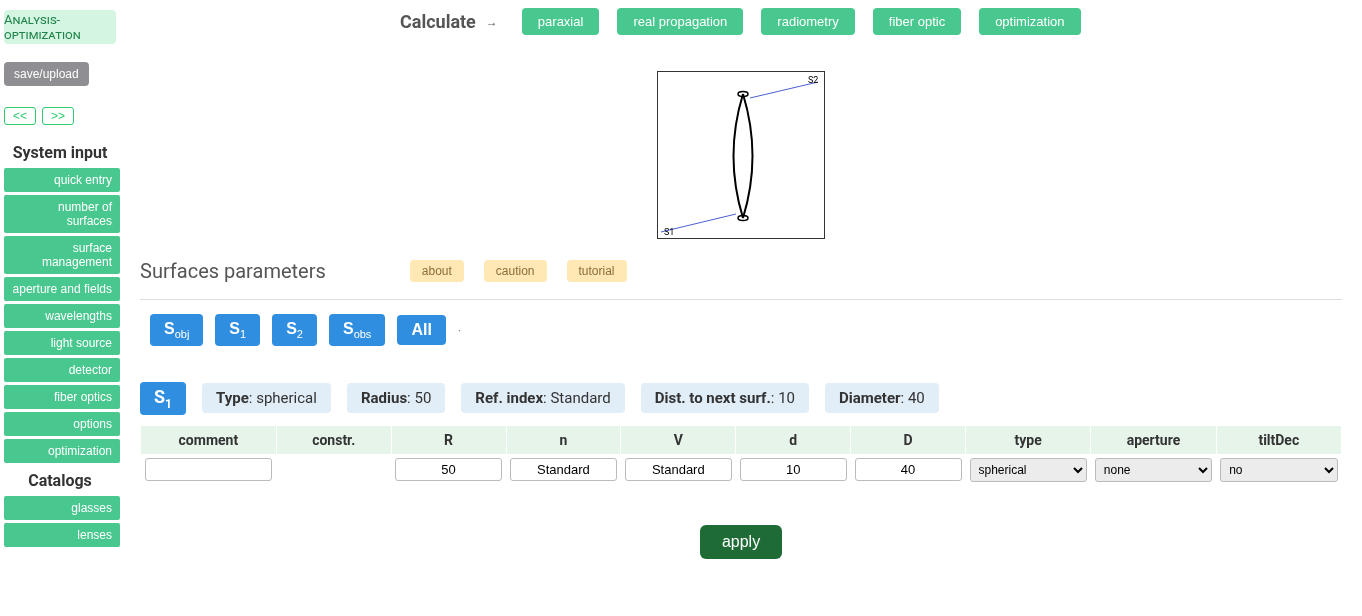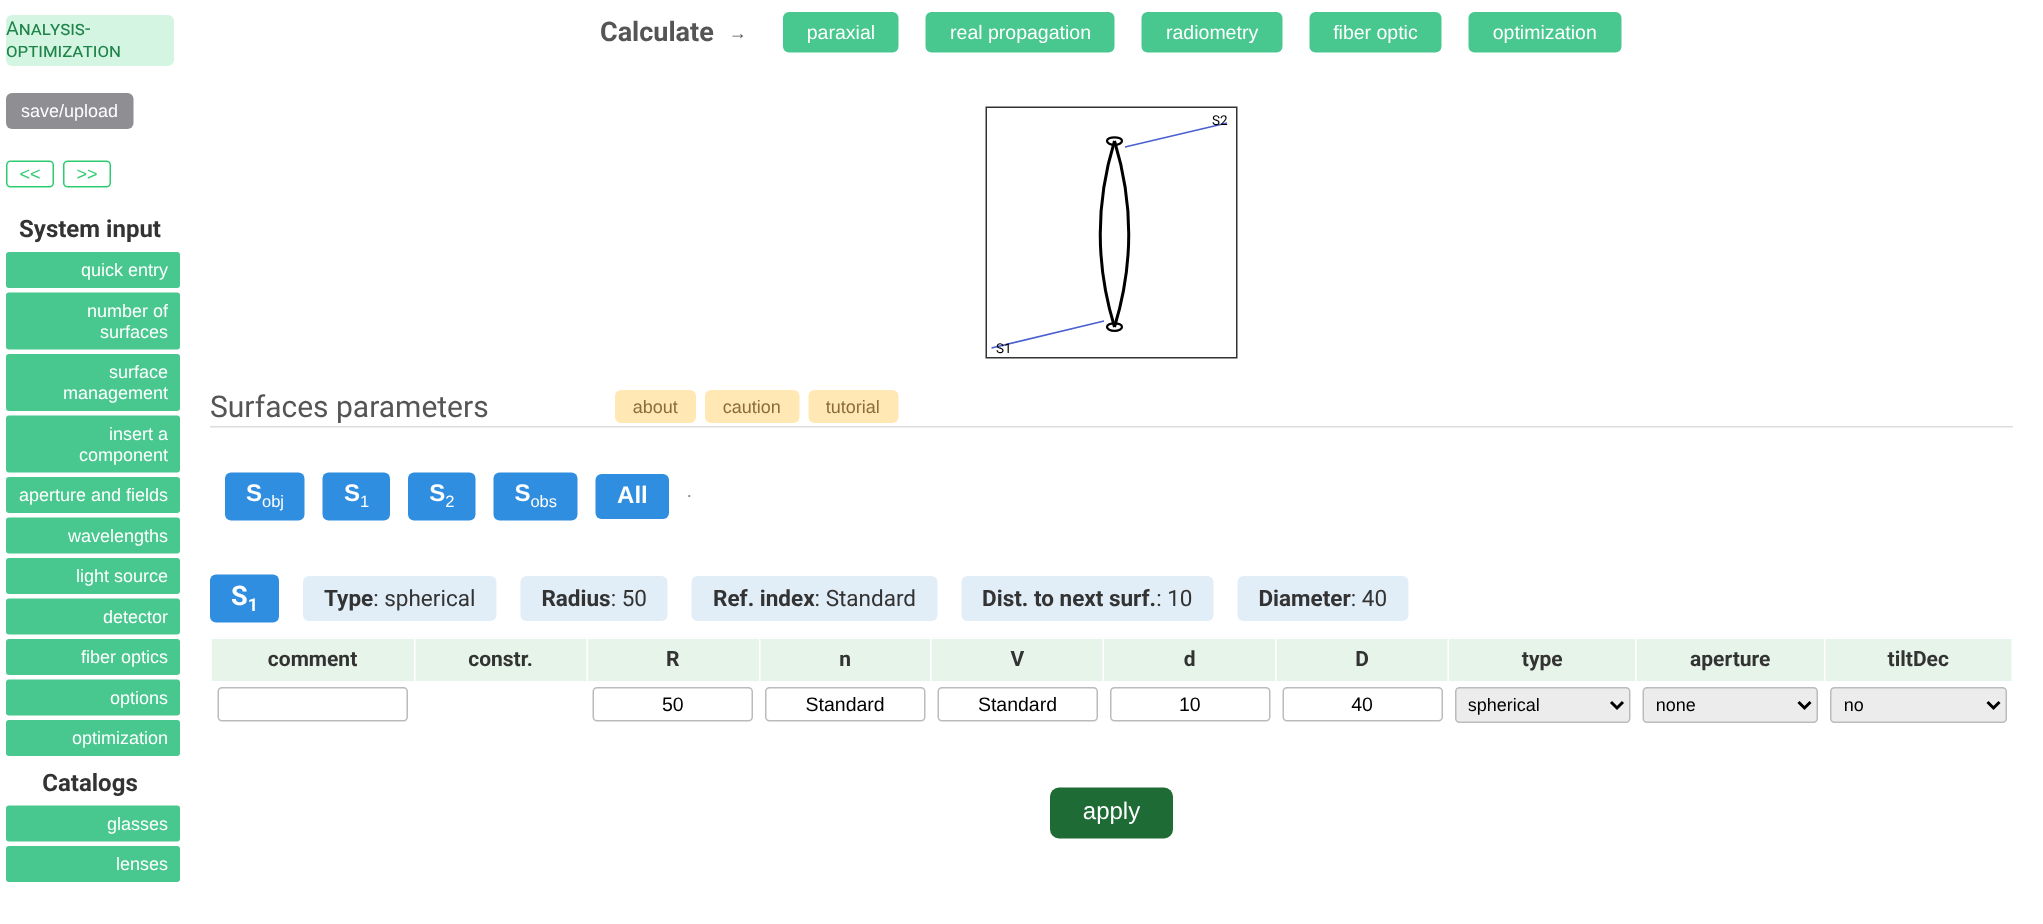--- a/index.html
+++ b/index.html
@@ -14,23 +14,23 @@
 .section-title{font-size:16px;font-weight:700;margin:8px 0 6px;text-align:center}
 .side-btn{display:block;width:116px;background:#48c78e;color:#fff;border:none;text-align:right;padding:5px 8px;font-size:12px;margin-bottom:3px;border-radius:2px;cursor:pointer}
 .side-btn.active{background:#e8e8e8;color:#333;border:1px solid #ccc}
 .topbar{display:flex;align-items:center;gap:24px;padding:8px 0 12px 260px}
 .calculate-label{font-size:18px;font-weight:700;color:#555}
 .calc-arrow{font-size:12px;color:#555;margin-left:-14px}
 .calc-buttons{display:flex;gap:18px}
 .calc-btn{background:#48c78e;color:#fff;border:none;padding:6px 16px;border-radius:4px;font-size:13px;cursor:pointer}
 .diagram-area{display:flex;justify-content:center;margin:24px 0 20px}
 .diagram-box{width:168px;height:168px;border:1px solid #333;position:relative}
-.section-header{display:flex;align-items:center;gap:24px;border-bottom:1px solid #ddd;padding-bottom:1px;margin-bottom:30px}
+.section-header{display:flex;align-items:center;gap:24px;border-bottom:1px solid #ddd;padding-bottom:16px;margin-bottom:14px}
 .section-header h2{font-size:20px;font-weight:400;color:#555;flex:0 0 auto;margin-right:60px}
-.help-pills{display:flex;gap:6px}
+.help-pills{display:flex;gap:20px}
 .pill{background:#ffe8b3;color:#8a6d3b;border:none;padding:4px 12px;border-radius:4px;font-size:12px;cursor:pointer}
 .surface-tabs{display:flex;gap:12px;align-items:center;margin-bottom:36px;margin-left:10px}
 .stab{background:#2f8ee0;color:#fff;border:none;padding:6px 14px;border-radius:4px;font-size:16px;font-weight:700;cursor:pointer}
 .stab sub{font-size:11px;font-weight:400}
 .summary-bar{display:flex;gap:16px;align-items:center;margin-bottom:10px}
 .summary-chip{background:#e1edf7;padding:6px 14px;border-radius:4px;font-size:15px}
 .summary-chip .lbl{font-weight:700}
 .summary-chip.surf{background:#2f8ee0;color:#fff;font-weight:700;font-size:18px;padding:4px 14px}
 .surf sub{font-size:12px}
 table.params{width:100%;border-collapse:collapse}
@@ -52,21 +52,20 @@
     <button class="save-btn">save/upload</button>
     <div class="nav-arrows">
       <button class="arrow-btn">&lt;&lt;</button>
       <button class="arrow-btn">&gt;&gt;</button>
     </div>
     <div class="section-title">System input</div>
     <div id="system-input-list">
         <button class="side-btn">quick entry</button>
         <button class="side-btn">number of surfaces</button>
         <button class="side-btn">surface management</button>
-        <button class="side-btn">insert a component</button>
         <button class="side-btn">aperture and fields</button>
         <button class="side-btn">wavelengths</button>
         <button class="side-btn">light source</button>
         <button class="side-btn">detector</button>
         <button class="side-btn">fiber optics</button>
         <button class="side-btn">options</button>
         <button class="side-btn">optimization</button>
       </div>
     <div class="section-title">Catalogs</div>
     <div id="catalogs-list">

